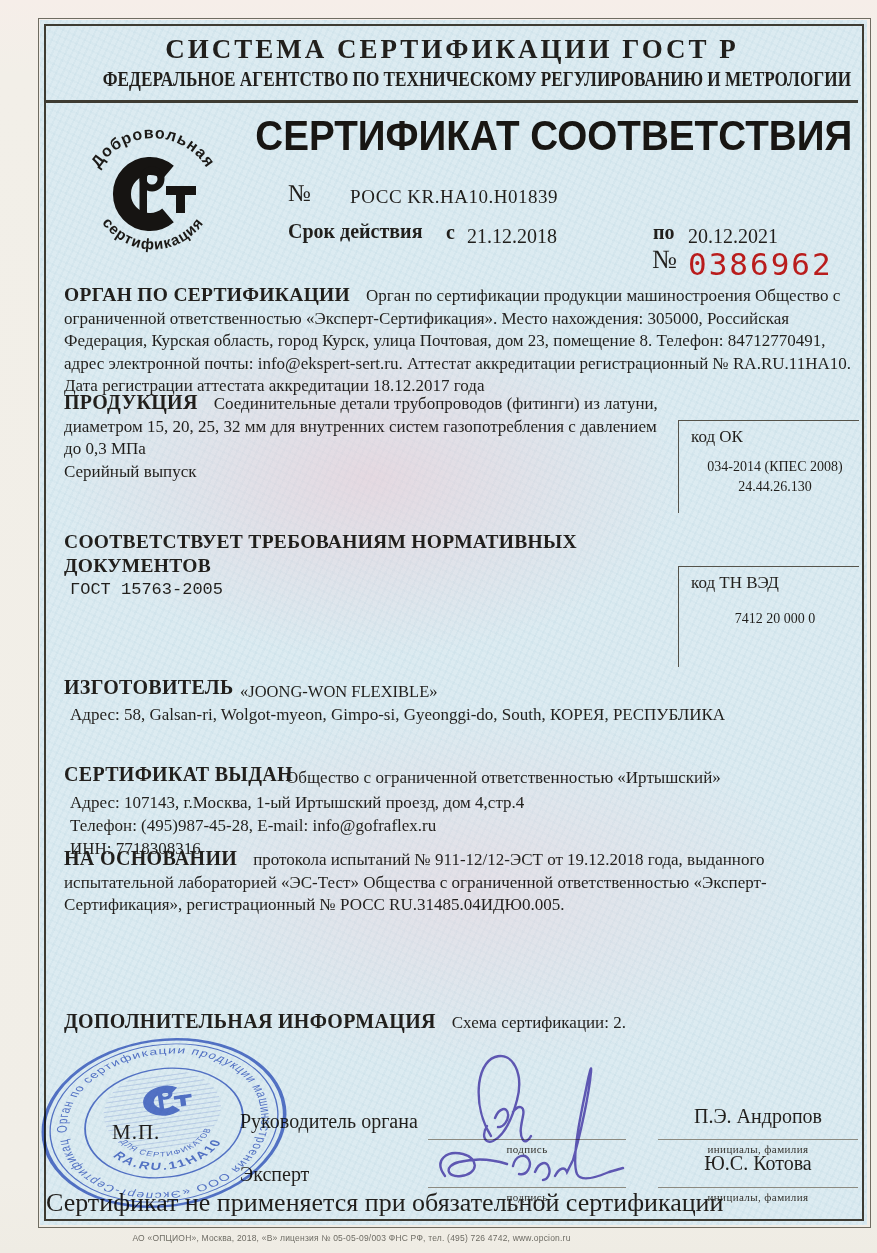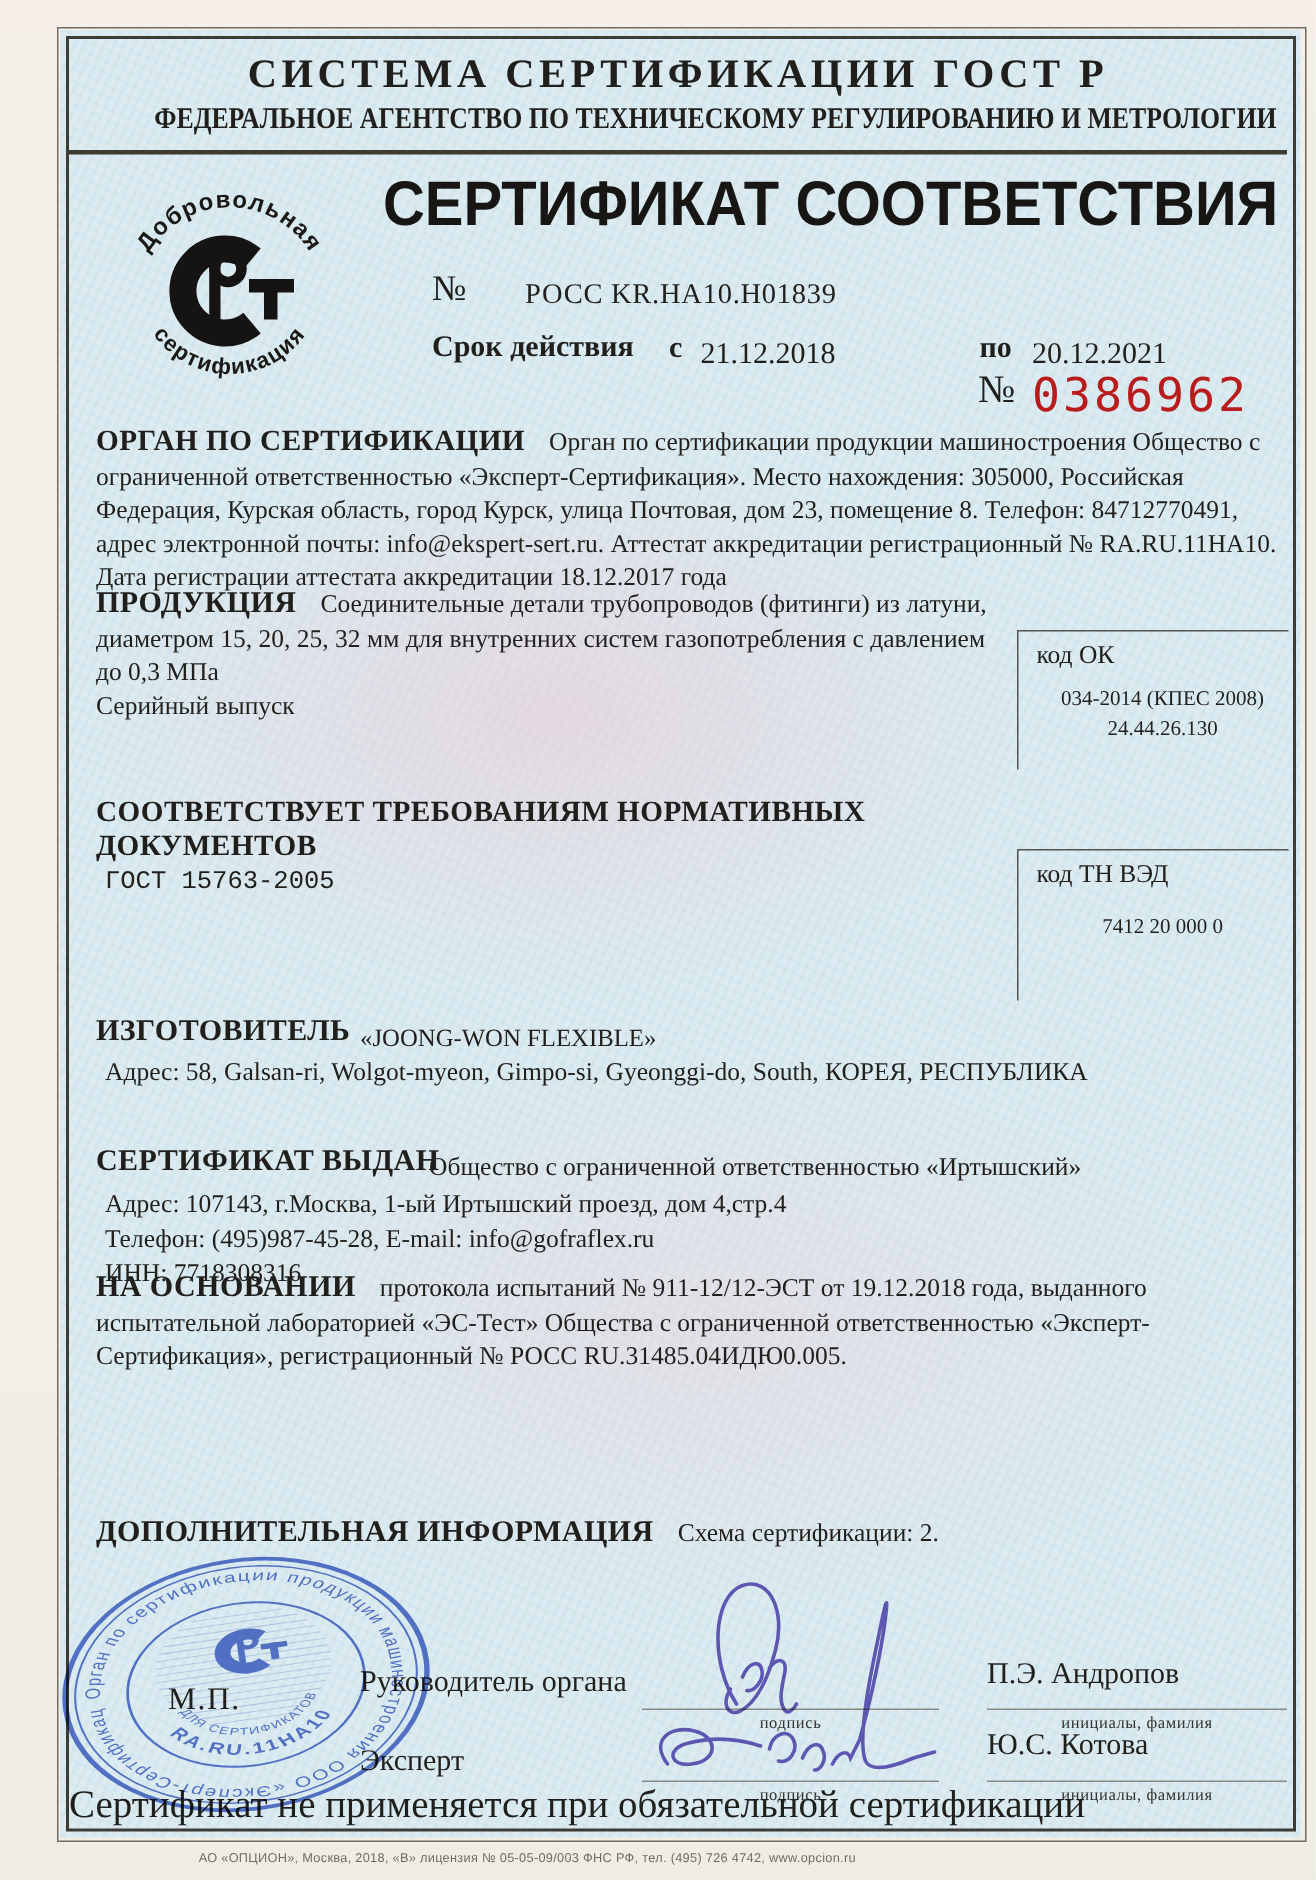--- a/index.html
+++ b/index.html
@@ -47,21 +47,21 @@
   .sec .h{font-size:19.5px;font-weight:bold;padding-right:16px;letter-spacing:.3px;}
   .h20{font-size:20px;font-weight:bold;letter-spacing:.3px;}
 
   .codebox{border-top:1.5px solid #55534a;border-left:1.5px solid #55534a;padding:6px 0 0 12px;}
   .codebox .cb-label{font-size:17px;}
   .codebox .cb-val{font-size:14px;line-height:20px;margin-top:10px;text-align:center;}
 
   .sign-role{font-size:20px;font-weight:normal;}
   .sig-line{height:1.4px;background:#8b897f;}
   .small-cap{font-size:11px;text-align:center;letter-spacing:.4px;color:#33312c;}
-  .name{font-size:20px;text-align:left;}
+  .name{font-size:20px;text-align:center;}
   .mp{font-size:21px;letter-spacing:1px;}
   .disclaimer{left:46px;top:1188px;width:790px;font-size:26px;}
   .footer{left:0;top:1233px;width:703px;text-align:center;
     font-family:"Liberation Sans","DejaVu Sans",sans-serif;font-size:8.5px;color:#6e6c64;letter-spacing:.2px;}
 
   .stamp{left:28px;top:1030px;width:272px;height:186px;transform:rotate(-8deg);opacity:.82;mix-blend-mode:multiply;}
   .signatures{left:395px;top:1048px;width:270px;height:155px;mix-blend-mode:multiply;}
   .rst-logo{left:78px;top:110px;width:150px;height:150px;}
 </style>
 </head>

